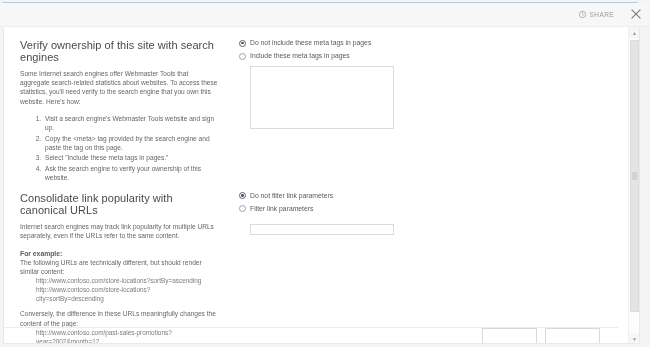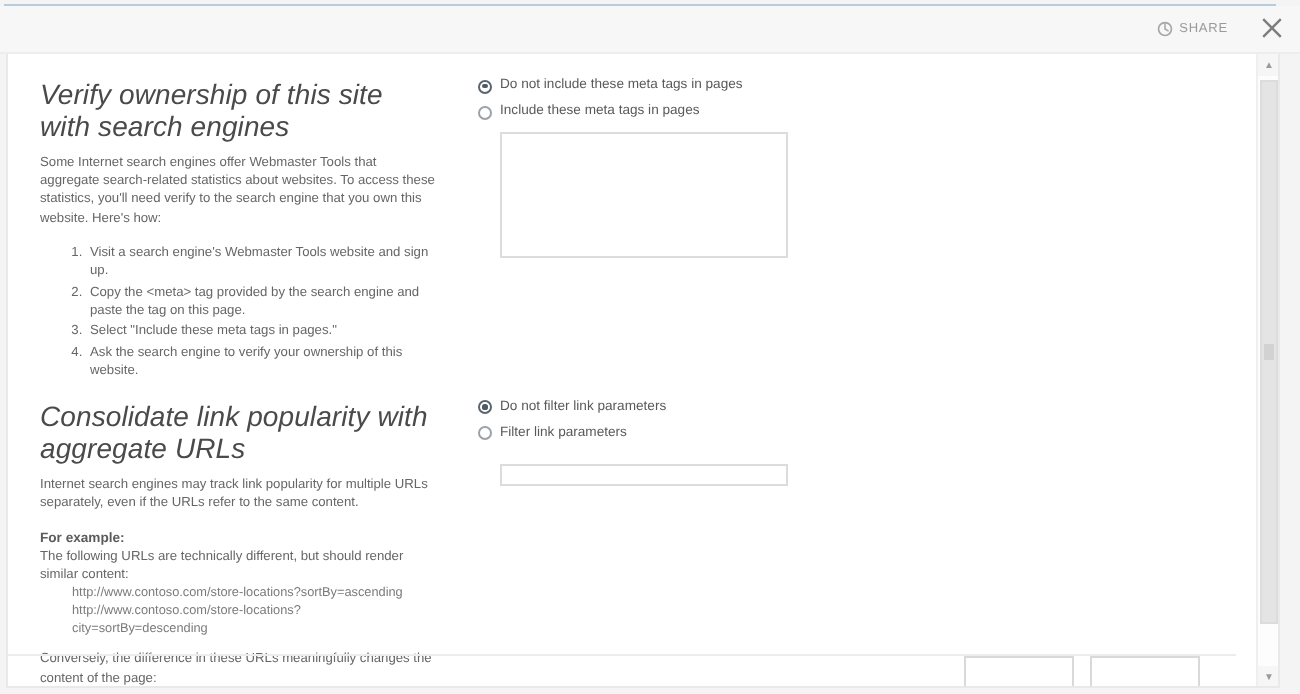--- a/index.html
+++ b/index.html
@@ -154,25 +154,24 @@
     box-sizing: border-box;
   }
   .right-col {
     width: 260px;
     padding-left: 21px;
     box-sizing: border-box;
   }
 
   h2.section-title {
     margin: 0 0 6px 0;
-    font-size: 14px;
+    font-size: 11px;
     font-weight: normal;
     color: #4a4a4a;
     letter-spacing: .05px;
-    font-style: italic;
   }
   p.body-text {
     margin: 0 0 4px 0;
     font-size: 6.6px;
     line-height: 9.2px;
     color: #666666;
   }
   p.body-text.tight { margin-bottom: 0; }
 
   ol.steps {
@@ -364,21 +363,21 @@
           <textarea class="textarea-box" placeholder="" style=""></textarea>
 
         </div>
       </div>
 
       <div class="spacer-8"></div>
 
       <div class="section">
 
         <div class="left-col">
-          <h2 class="section-title">Consolidate link popularity with aggregate URLs</h2>
+          <h2 class="section-title">Consolidate link popularity with canonical URLs</h2>
           <p class="body-text">Internet search engines may track link popularity for multiple URLs separately, even if the URLs refer to the same content.</p>
 
           <div class="spacer-6"></div>
 
           <p class="strong-label">For example:</p>
           <p class="body-text tight">The following URLs are technically different, but should render similar content:</p>
           <p class="url-line">http://www.contoso.com/store-locations?sortBy=ascending</p>
           <p class="url-line">http://www.contoso.com/store-locations?city=sortBy=descending</p>
 
           <div class="spacer-6"></div>

